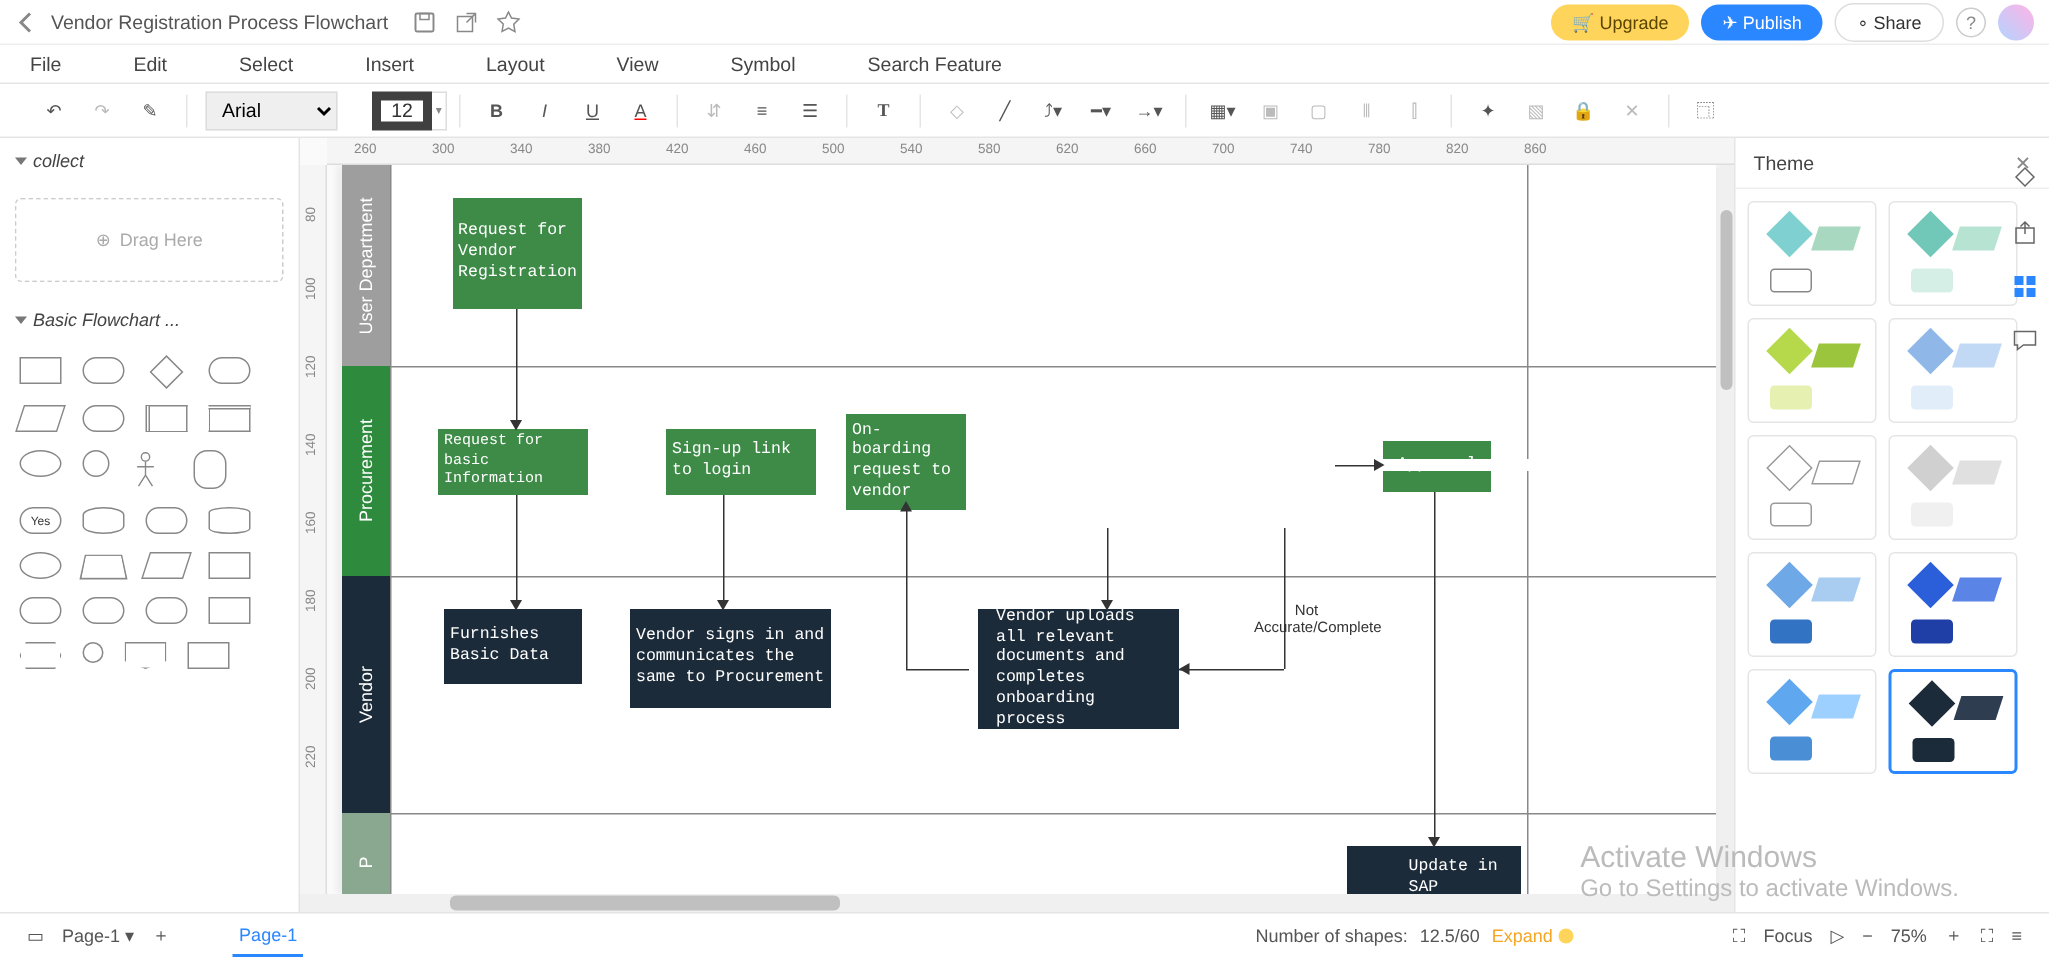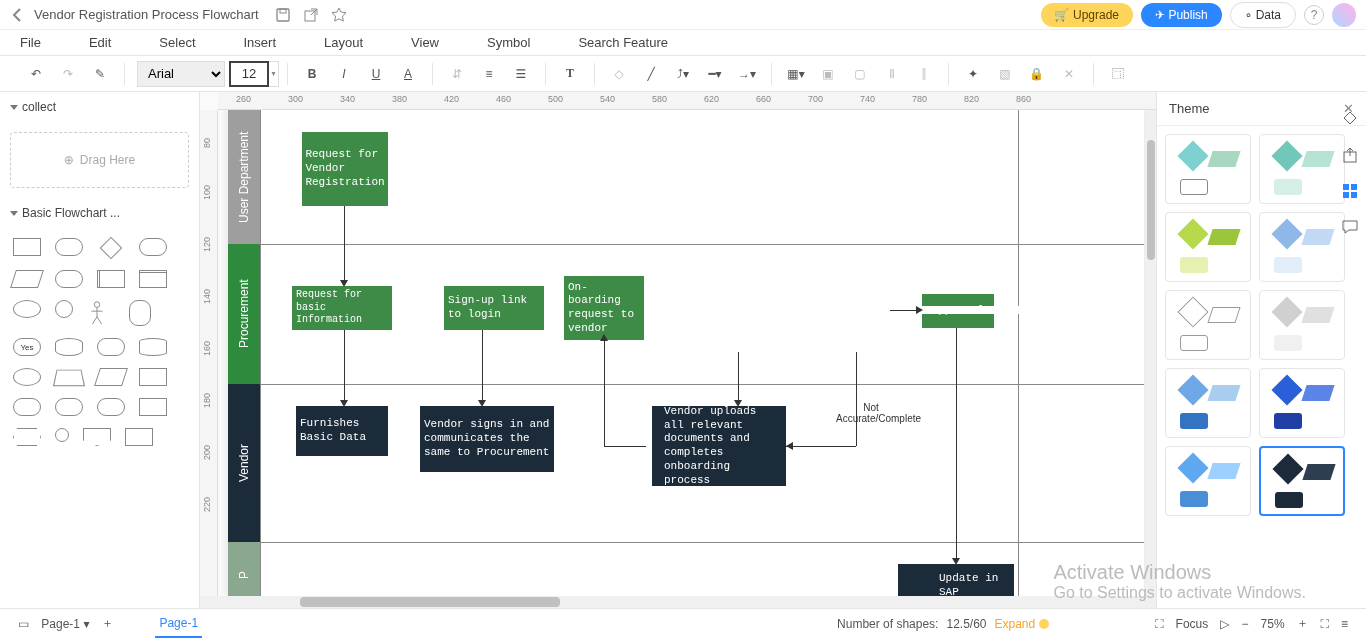--- a/index.html
+++ b/index.html
@@ -19,32 +19,32 @@
 
 
 .menubar { height: 26px; display: flex; align-items: center; padding: 0 20px; border-bottom: 1px solid #e5e5e5; font-size: 13px; color: #444; }
 .menubar span { margin-right: 48px; cursor: pointer; }
 
 
 .toolbar { height: 36px; display: flex; align-items: center; padding: 0 20px; border-bottom: 1px solid #e5e5e5; background: #fff; }
 .toolbar .sep { width: 1px; height: 22px; background: #e5e5e5; margin: 0 8px; }
 .toolbar .tbtn { width: 24px; height: 24px; display: flex; align-items: center; justify-content: center; cursor: pointer; color: #555; margin: 0 4px; }
 .toolbar select.font { height: 26px; border: 1px solid #ddd; padding: 0 6px; width: 88px; font-size: 13px; margin: 0 4px; cursor:pointer; }
-.toolbar .size { height: 26px; border: 2px solid #404040; width: 40px; text-align: center; font-size: 13px; margin-left: 0; cursor:pointer; display:flex; align-items:center; justify-content:center;}
+.toolbar .size { height: 26px; border: 6px solid #404040; width: 40px; text-align: center; font-size: 13px; margin-left: 19px; cursor:pointer; display:flex; align-items:center; justify-content:center;}
 .toolbar .dd { width: 10px; height: 26px; border:1px solid #ddd; border-left:none; display:flex; align-items:center; justify-content:center; font-size:8px; color:#888;}
 
 
 .main { display: flex; height: calc(638px - 30px - 26px - 36px - 30px); position: relative; }
 
 
 .left { width: 200px; border-right: 1px solid #e5e5e5; display: flex; flex-direction: column; }
 .left-head { height: 34px; display: flex; align-items: center; padding: 0 10px; border-bottom: 1px solid #eee; }
 .left-head .sym { font-weight: bold; font-size: 13px; flex: 1; }
 .left-head .icon { width: 16px; height: 16px; margin-left: 10px; cursor: pointer; }
-.section { padding: 8px 10px; font-size: 12px; color: #444; cursor: pointer; }
+.section { padding: 8px 10px; font-size: 12px; color: #444; cursor: pointer; font-style: italic; }
 .section .tri { display:inline-block; width: 0; height: 0; border-left: 4px solid transparent; border-right: 4px solid transparent; border-top: 5px solid #777; margin-right: 4px; vertical-align: middle;}
 .drag-here { margin: 10px; border: 1px dashed #ccc; border-radius: 4px; height: 56px; display: flex; align-items: center; justify-content: center; color: #aaa; font-size: 12px; cursor: pointer; }
 .shapes { padding: 4px 6px; display: flex; flex-wrap: wrap; overflow:hidden;}
 .shape { width: 28px; height: 18px; margin: 6px 7px; border: 1px solid #888; background: #fff; cursor: grab; }
 .shape.round { border-radius: 9px; }
 .shape.ellipse { border-radius: 50%; }
 .shape.diamond { transform: rotate(45deg); width:16px; height:16px; margin: 8px 13px; }
 .shape.parallel { transform: skewX(-18deg); }
 .shape.tall { height: 26px; }
 
@@ -121,21 +121,21 @@
   <svg class="tbicon" viewBox="0 0 16 16">
       <rect x="2" y="4" width="10" height="10" fill="none" stroke="#888"></rect>
       <path d="M8 2h6v6M14 2L8 8" stroke="#888" fill="none"></path>
     </svg>
   <svg class="tbicon" viewBox="0 0 16 16">
       <path d="M8 1l2 4 5 .7-3.5 3.4.8 5L8 11.8 3.7 14l.8-5L1 5.7 6 5z" fill="none" stroke="#888"></path>
     </svg>
   <div class="spacer"></div>
   <div class="upgrade">🛒 <span>Upgrade</span></div>
   <div class="publish">✈ <span>Publish</span></div>
-  <div class="share">∘ <span>Data</span></div>
+  <div class="share">∘ <span>Share</span></div>
   <div class="help">?</div>
   <div class="avatar"></div>
 </div>
 
 <div class="menubar">
   <span>File</span>
   <span>Edit</span>
   <span>Select</span>
   <span>Insert</span>
   <span>Layout</span>

